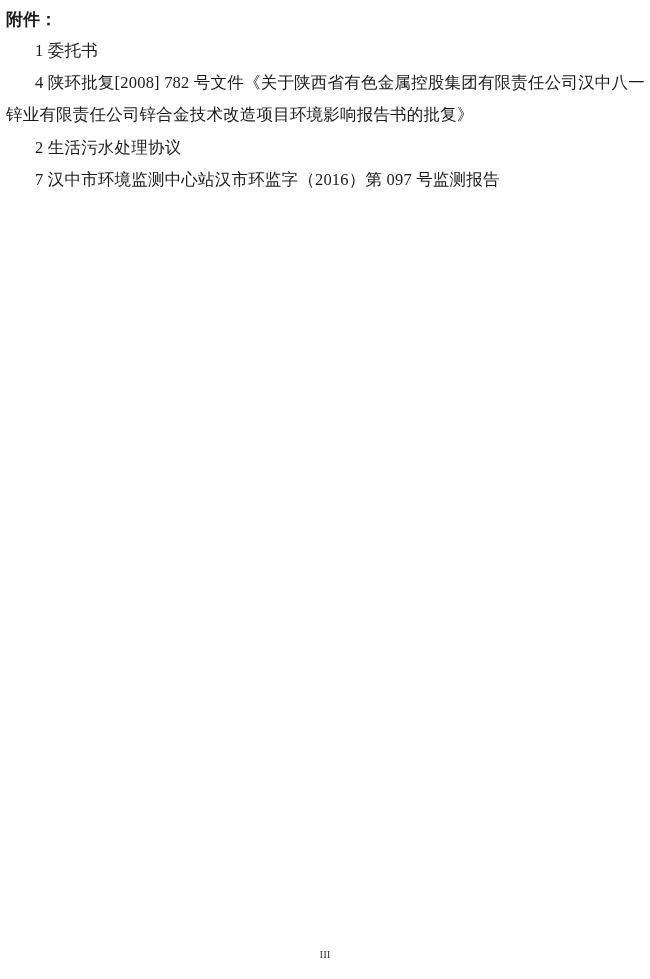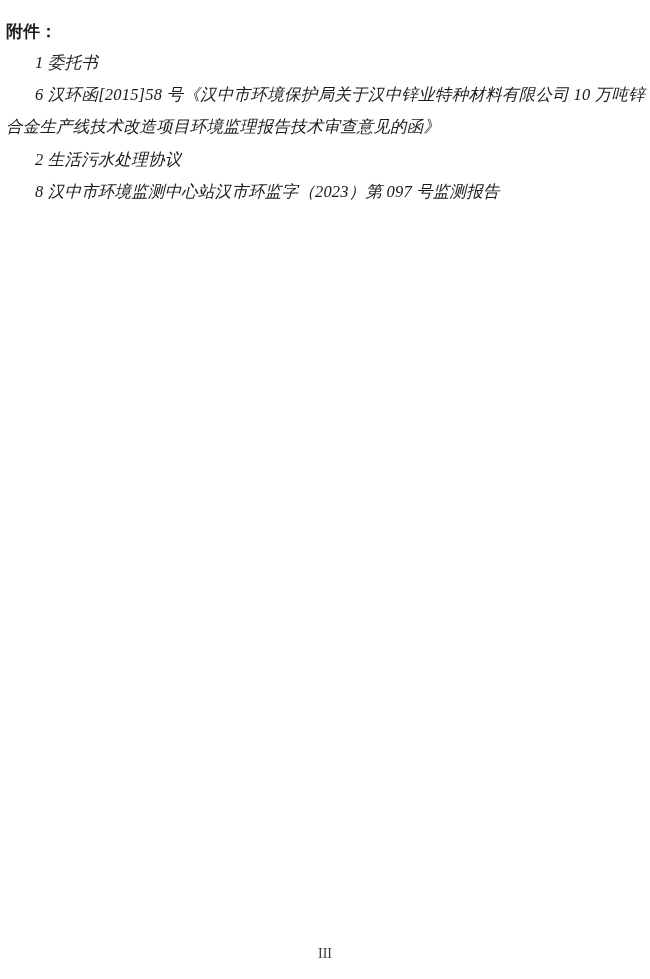--- a/index.html
+++ b/index.html
@@ -19,54 +19,52 @@
     position: relative;
     width: 650px;
     height: 979px;
     background: #ffffff;
   }
   .content {
     position: absolute;
     top: 4px;
     left: 6px;
     right: 5px;
-    margin-top: 12px;
   }
   .heading {
     font-size: 17px;
     font-weight: bold;
     line-height: 31px;
     text-align: left;
   }
   .item {
     margin: 0;
     font-size: 16.5px;
     line-height: 32.2px;
     text-align: justify;
     text-indent: 29px;
     letter-spacing: 0.2px;
     word-break: break-all;
-    font-style: italic;
   }
   .footer {
     position: absolute;
     top: 946px;
     left: 0;
     width: 650px;
     text-align: center;
-    font-size: 14px;
+    font-size: 11px;
     color: #3a3a3a;
     line-height: 16px;
   }
 </style>
 </head>
 <body>
 
 <div class="page">
   <div class="content">
     <div class="heading">附件：</div>
     <p class="item">1 委托书</p>
-    <p class="item">6 汉环函[2015]58 号《汉中市环境保护局关于汉中锌业特种材料有限公司 10 万吨锌合金生产线技术改造项目环境监理报告技术审查意见的函》</p>
+    <p class="item">4 陕环批复[2008] 782 号文件《关于陕西省有色金属控股集团有限责任公司汉中八一锌业有限责任公司锌合金技术改造项目环境影响报告书的批复》</p>
     <p class="item">2 生活污水处理协议</p>
-    <p class="item">8 汉中市环境监测中心站汉市环监字（2023）第 097 号监测报告</p>
+    <p class="item">7 汉中市环境监测中心站汉市环监字（2016）第 097 号监测报告</p>
   </div>
   <div class="footer">III</div>
 </div>
 
 </body></html>

